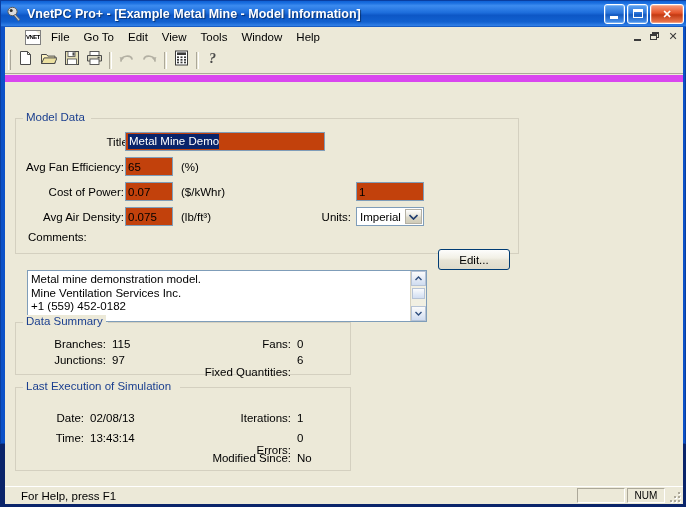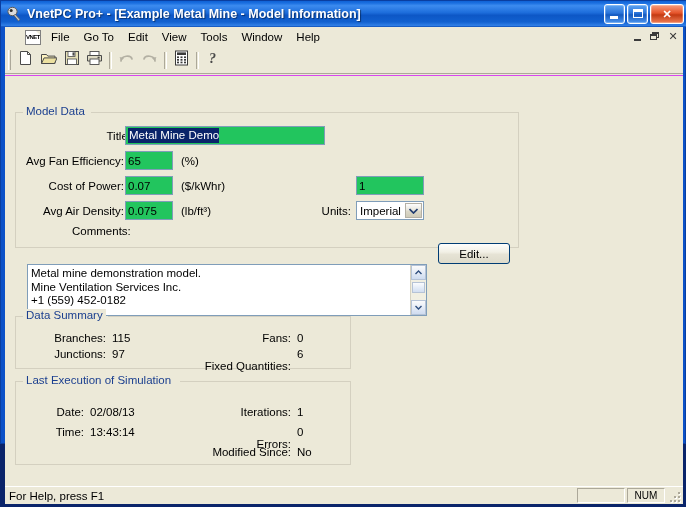--- a/index.html
+++ b/index.html
@@ -222,21 +222,21 @@
   }
 
   
   .doc {
     position: absolute;
     left: 0; top: 48px;
     width: 678px;
     height: 411px;
     background: #ece9d8;
     box-sizing: border-box;
-    border-top: 1px solid #d946ef;
+    border-top: 7px solid #d946ef;
   }
 
   
   .group {
     position: absolute;
     border: 1px solid #d4d0c0;
     border-top: none;
     box-sizing: border-box;
   }
   .group::before,
@@ -268,21 +268,21 @@
   .lbl {
     position: absolute;
     font-size: 11.5px;
     color: #000;
     white-space: nowrap;
   }
   .lbl.r { text-align: right; }
 
   .tbox {
     position: absolute;
-    background: #22c55e;
+    background: #c2410c;
     border: 1px solid #7f9db9;
     box-sizing: border-box;
     font-size: 11.5px;
     color: #000;
     display: flex;
     align-items: center;
     padding: 0 2px;
     overflow: hidden;
     white-space: nowrap;
   }
@@ -376,21 +376,21 @@
     width: 678px; height: 18px;
     background: #ece9d8;
     border-top: 1px solid #ffffff;
     box-sizing: border-box;
     display: flex;
     align-items: center;
   }
   .sb-msg {
     font-size: 11.5px;
     color: #000;
-    padding-left: 4px;
+    padding-left: 16px;
     flex: 1 1 auto;
     white-space: nowrap;
   }
   .sb-pane {
     height: 15px;
     border-left: 1px solid #aca899;
     border-top: 1px solid #aca899;
     border-right: 1px solid #ffffff;
     border-bottom: 1px solid #ffffff;
     box-sizing: border-box;
@@ -595,21 +595,21 @@
           <div class="lbl r" style="left:240px; top:93px; width:95px;">Units:</div>
           <div class="combo" style="left:340px; top:89px; width:68px; height:19px;">
             <span>Imperial</span>
             <span class="combo-btn">
               <svg width="9" height="6" viewBox="0 0 9 6">
                   <path d="M0.5 1 L4.5 5 L8.5 1" fill="none" stroke="#1f3c70" stroke-width="1.7"></path>
                 </svg>
             </span>
           </div>
 
-          <div class="lbl" style="left:12px; top:113px;margin-left:44px;">Comments:</div>
+          <div class="lbl" style="left:12px; top:113px;">Comments:</div>
         </div>
 
         <div class="memo" style="left:22px; top:168px; width:400px; height:52px;margin-top:20px;">
           <div class="memo-text">Metal mine demonstration model.
 Mine Ventilation Services Inc.
 +1 (559) 452-0182</div>
           <div class="vsb">
             <div class="sb-arrow" style="top:0;">
               <svg width="7" height="5" viewBox="0 0 7 5">
                   <path d="M0.5 4 L3.5 1 L6.5 4" fill="none" stroke="#2f4f7f" stroke-width="1.4"></path>

